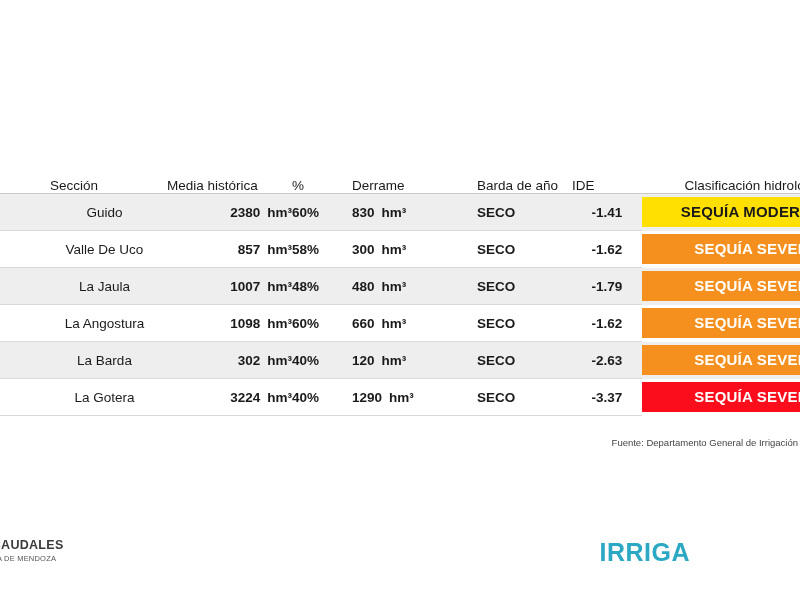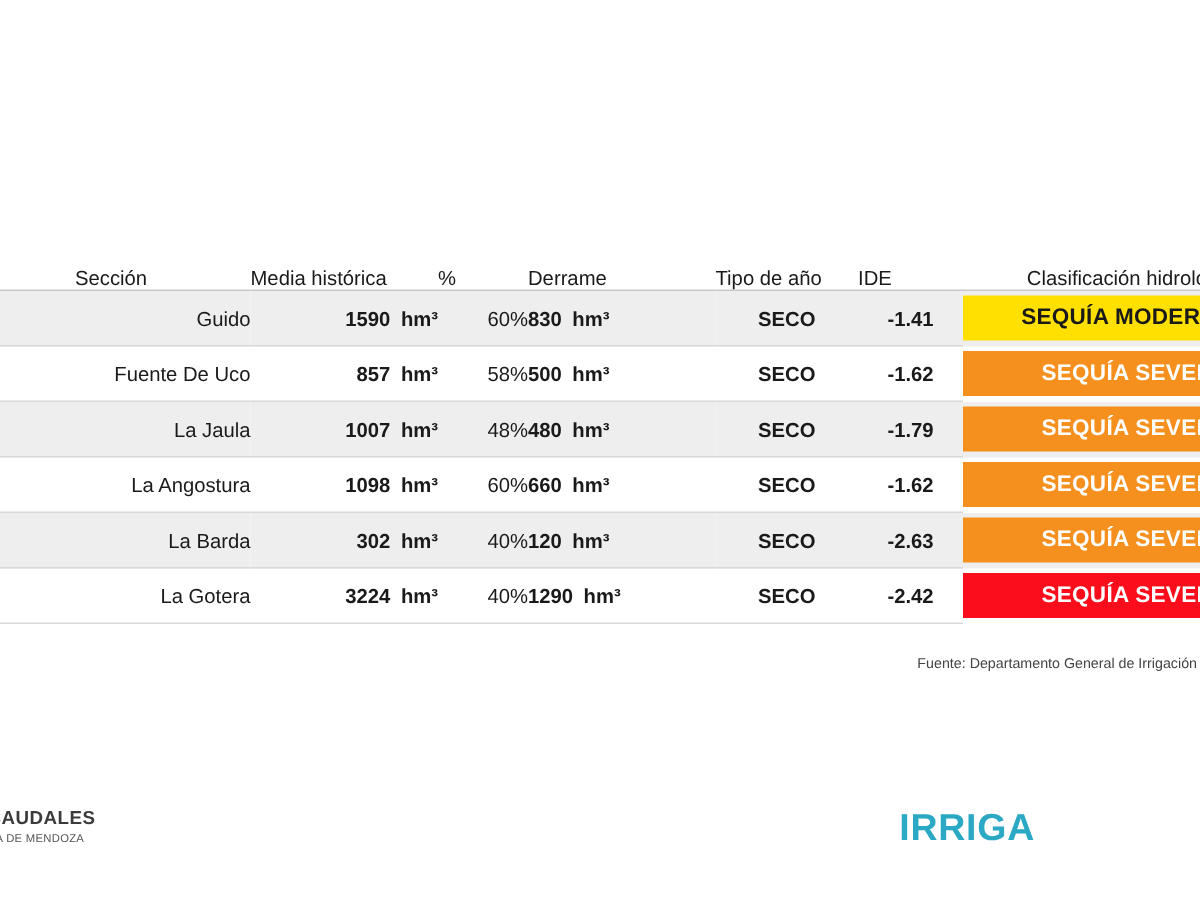--- a/index.html
+++ b/index.html
@@ -67,52 +67,52 @@
     font-weight: bold;
     font-size: 16.5px;
     letter-spacing: .2px;
     padding-left: 8px;
     text-align: left;
     white-space: nowrap;
   }
   td.seccion {
     font-size: 14.5px;
     padding-left: 8px;
-    text-align: right;
+    text-align: center;
     white-space: nowrap;
   }
   td.media {
     text-align: right;
     font-weight: bold;
     font-size: 15px;
     white-space: nowrap;
     padding-right: 0;
   }
   td.media .unit {
     font-weight: bold;
     font-size: 13.5px;
     padding-left: 7px;
   }
   td.pct {
-    text-align: right;
-    font-weight: normal;
+    text-align: left;
+    font-weight: bold;
     font-size: 15px;
   }
   td.derrame {
     font-weight: bold;
     font-size: 15px;
     white-space: nowrap;
   }
   td.derrame .unit {
     font-weight: bold;
     font-size: 13.5px;
     padding-left: 7px;
   }
   td.tipo {
-    text-align: center;
+    text-align: left;
     font-weight: bold;
     font-size: 15px;
   }
   td.ide {
     text-align: center;
     font-weight: bold;
     font-size: 15px;
     margin-top: 48px;
   }
   td.clasif { padding: 0 0 0 10px; border-bottom: none; }
@@ -199,44 +199,44 @@
         <col style="width:70px">
         <col style="width:230px">
       </colgroup>
       <thead>
         <tr>
           <th class="h-cuenca">ca</th>
           <th class="h-seccion">Sección</th>
           <th>Media histórica</th>
           <th>%</th>
           <th>Derrame</th>
-          <th>Tipo de año</th>
+          <th>Barda de año</th>
           <th>IDE</th>
           <th class="h-clasif">Clasificación hidrológica</th>
         </tr>
       </thead>
       <tbody>
         <tr class="alt">
           <td class="cuenca">NDOZA</td>
           <td class="seccion">Guido</td>
-          <td class="media"><span>1590</span><span class="unit">hm³</span></td>
+          <td class="media"><span>2380</span><span class="unit">hm³</span></td>
           <td class="pct">60%</td>
           <td class="derrame"><span>830</span><span class="unit">hm³</span></td>
           <td class="tipo">SECO</td>
           <td class="ide">-1.41</td>
           <td class="clasif">
               <span class="chip" style="background: rgb(255, 224, 0); color: rgb(26, 26, 26);">SEQUÍA MODERADA</span>
             </td>
         </tr>
         <tr>
           <td class="cuenca">NUYÁN</td>
-          <td class="seccion">Fuente De Uco</td>
+          <td class="seccion">Valle De Uco</td>
           <td class="media"><span>857</span><span class="unit">hm³</span></td>
           <td class="pct">58%</td>
-          <td class="derrame"><span>500</span><span class="unit">hm³</span></td>
+          <td class="derrame"><span>300</span><span class="unit">hm³</span></td>
           <td class="tipo">SECO</td>
           <td class="ide">-1.62</td>
           <td class="clasif">
               <span class="chip" style="background: rgb(245, 144, 30); color: rgb(255, 255, 255);">SEQUÍA SEVERA</span>
             </td>
         </tr>
         <tr class="alt">
           <td class="cuenca">AMANTE</td>
           <td class="seccion">La Jaula</td>
           <td class="media"><span>1007</span><span class="unit">hm³</span></td>
@@ -272,21 +272,21 @@
               <span class="chip" style="background: rgb(245, 144, 30); color: rgb(255, 255, 255);">SEQUÍA SEVERA</span>
             </td>
         </tr>
         <tr>
           <td class="cuenca">ANDE</td>
           <td class="seccion">La Gotera</td>
           <td class="media"><span>3224</span><span class="unit">hm³</span></td>
           <td class="pct">40%</td>
           <td class="derrame"><span>1290</span><span class="unit">hm³</span></td>
           <td class="tipo">SECO</td>
-          <td class="ide">-2.42</td>
+          <td class="ide">-3.37</td>
           <td class="clasif">
               <span class="chip" style="background: rgb(252, 13, 27); color: rgb(255, 255, 255);">SEQUÍA SEVERA</span>
             </td>
         </tr>
       </tbody>
     </table>
   </div>
 
   <div class="fuente">Fuente: Departamento General de Irrigación</div>
 

